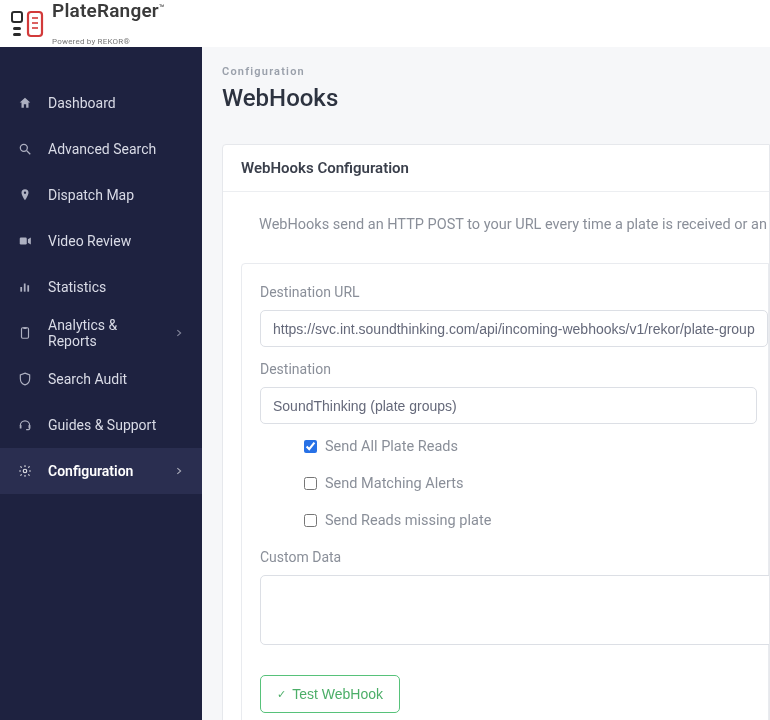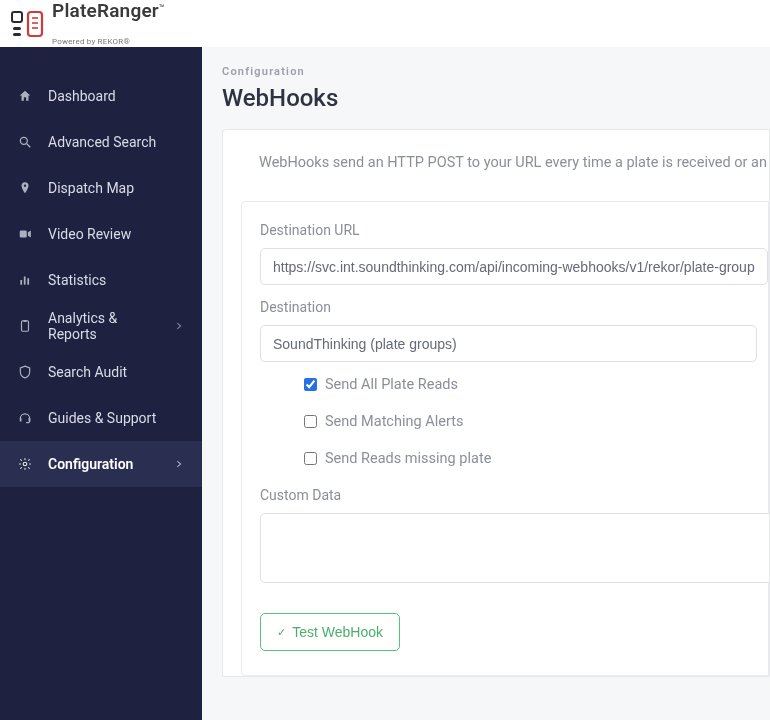--- a/index.html
+++ b/index.html
@@ -44,21 +44,21 @@
       letter-spacing: 0.2px;
       margin-top: 18px;
     }
     .layout {
       display: flex;
       height: calc(100% - 47px);
     }
     .sidebar {
       width: 202px;
       background: #1e2240;
-      padding-top: 26px;
+      padding-top: 33px;
       flex-shrink: 0;
     }
     .nav-item {
       display: flex;
       align-items: center;
       height: 46px;
       padding: 0 18px;
       color: #d9dbe6;
       font-size: 14px;
       cursor: pointer;
@@ -93,21 +93,21 @@
       font-size: 11px;
       letter-spacing: 1.2px;
       color: #9aa0ab;
       font-weight: 600;
     }
     .page-title {
       font-size: 24px;
       font-weight: 500;
       color: #2d3340;
       margin-top: 6px;
-      margin-bottom: 17px;
+      margin-bottom: 32px;
     }
     .card {
       background: #ffffff;
       border: 1px solid #e6e8ec;
       border-radius: 4px 0 0 0;
       overflow: hidden;
     }
     .card-header {
       padding: 14px 18px;
       border-bottom: 1px solid #eceef1;
@@ -316,20 +316,21 @@
       </span>
     </div>
 
   </nav>
 
   <main class="content">
     <div class="crumb">Configuration</div>
     <h1 class="page-title">WebHooks</h1>
 
     <div class="card">
+      <div class="card-header">WebHooks Configuration</div>
 
       <div class="helper">WebHooks send an HTTP POST to your URL every time a plate is received or an alert is </div>
 
       <div class="form-card">
 
         <div class="form-group">
           <label class="form-label">Destination URL</label>
           <input class="text-input wide" type="text" value="https://svc.int.soundthinking.com/api/incoming-webhooks/v1/rekor/plate-group?apiKey=" style="">
         </div>
 

